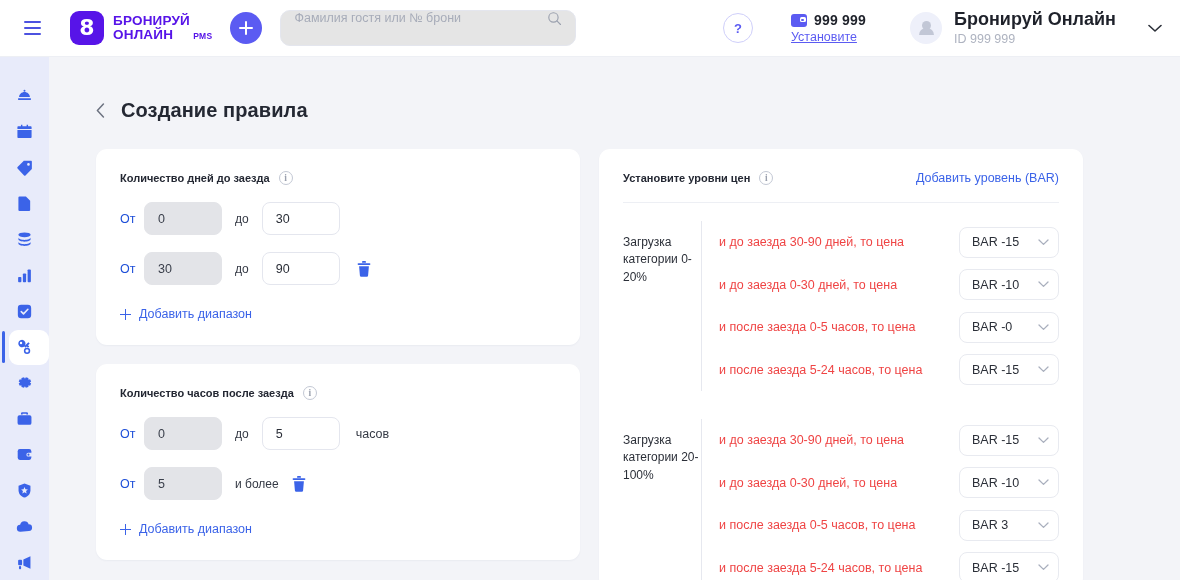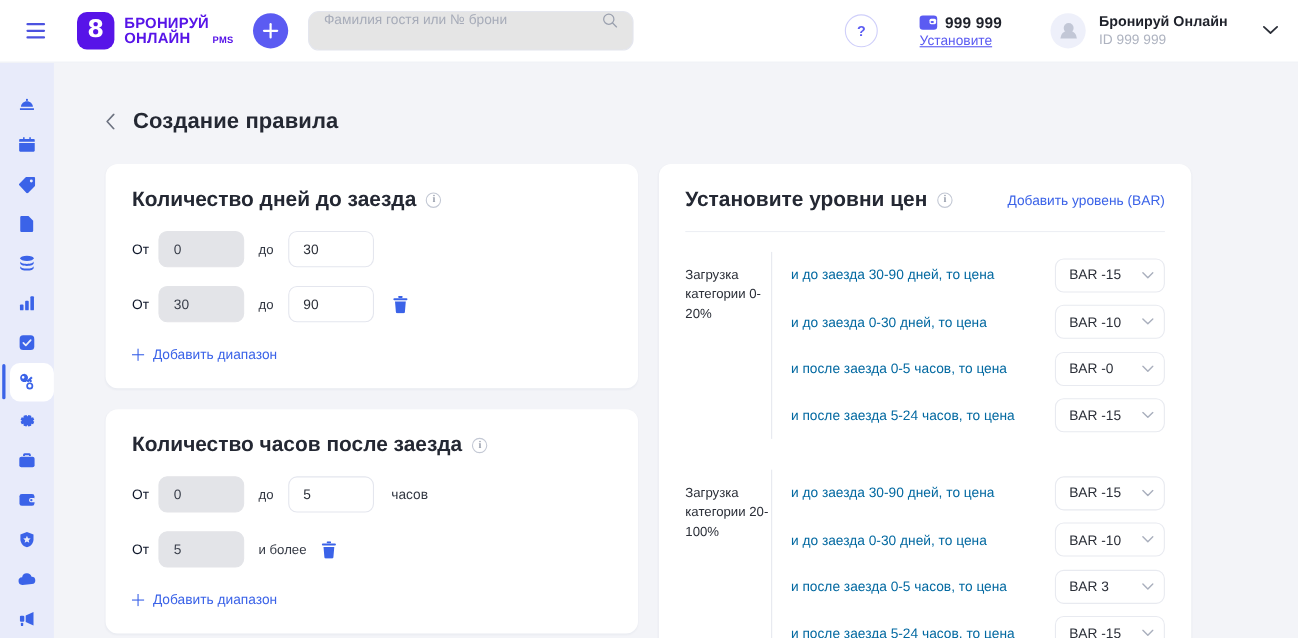--- a/index.html
+++ b/index.html
@@ -93,21 +93,21 @@
     text-decoration: underline; cursor: pointer;
   }
   .avatar {
     width: 32px; height: 32px; border-radius: 50%; background: #EEF0FA;
     display: flex; align-items: center; justify-content: center; margin-right: 12px;
   }
   .avatar .head { width: 9px; height: 9px; border-radius: 50%; background: #C2C7D6; margin-bottom: -2px; }
   .avatar .body { width: 15px; height: 7px; border-radius: 8px 8px 0 0; background: #C2C7D6; }
   .avatar-inner { display: flex; flex-direction: column; align-items: center; }
   .user-block { line-height: 1.25; }
-  .user-name { font-size: 13px; font-weight: 700; color: #1E212A; }
+  .user-name { font-size: 18px; font-weight: 700; color: #1E212A; }
   .user-id { font-size: 12.5px; color: #AEB3C0; margin-top: 1px; }
   .caret { margin-left: 32px; cursor: pointer; }
 
   
   .sidebar {
     position: absolute; top: 57px; left: 0; width: 49px; height: 523px;
     background: #E8EBFA;
     padding-top: 21px;
     display: flex; flex-direction: column; align-items: center;
     gap: 0px; z-index: 10;
@@ -143,30 +143,30 @@
   .col-right { width: 484px; }
 
   .card {
     background: #FFFFFF; border-radius: 11px;
     box-shadow: 0 1px 2px rgba(30,40,90,.045);
     padding: 22px 24px 24px 24px;
   }
   .card + .card { margin-top: 19px; }
 
   .card-title-row { display: flex; align-items: center; gap: 9px; }
-  .card-title { font-size: 19px; font-weight: 700; color: #242833; text-align: center; }
+  .card-title { font-size: 11px; font-weight: 700; color: #242833; text-align: center; }
   .info-ico {
     width: 14px; height: 14px; border-radius: 50%;
     border: 1.2px solid #C3C8D4; color: #9AA0AE;
     font-size: 9.5px; font-weight: 700; line-height: 12px; text-align: center;
     font-family: "Liberation Serif", serif;
   }
 
   .range-row { display: flex; align-items: center; margin-top: 17px; }
-  .lbl { font-size: 12.5px; color: #0f172a; width: 24px; }
+  .lbl { font-size: 12.5px; color: #1d4ed8; width: 24px; }
   .inp {
     height: 33px; border-radius: 8px; display: flex; align-items: center;
     padding: 0 13px; font-size: 12.5px; color: #2B2F38;
   }
   .inp.disabled { width: 78px; background: #E3E4E8; border: 1px solid #E3E4E8; color: #3A3F4B; }
   .inp.editable { width: 78px; background: #fff; border: 1px solid #E4E6EE; }
   .mid-lbl { font-size: 12px; color: #343944; margin: 0 13px; }
   .suffix { font-size: 12.5px; color: #343944; margin-left: 16px; }
   .trash { margin-left: 17px; cursor: pointer; display: flex; }
   .trash svg { width: 14px; height: 16px; fill: #3B63E8; }
@@ -185,21 +185,21 @@
   .add-bar { display: flex; align-items: center; gap: 8px; color: #3B63E8; font-size: 12.5px; cursor: pointer; }
   .divider { height: 1px; background: #EDEFF4; margin: 17px 0 0 0; }
 
   .level-group { display: flex; padding: 18px 0 0 0; }
   .group-label {
     width: 78px; flex: none; font-size: 12px; color: #2B2F38;
     line-height: 1.45; padding-top: 13px;
   }
   .group-rows { flex: 1; border-left: 1px solid #E6E8EF; padding-left: 17px; }
   .level-row { display: flex; align-items: center; height: 42.5px; }
-  .level-text { flex: 1; font-size: 12.5px; color: #0369a1; }
+  .level-text { flex: 1; font-size: 12.5px; color: #ef4444; }
   .select {
     width: 100px; height: 31px; border: 1px solid #E8EAF0; border-radius: 8px;
     display: flex; align-items: center; justify-content: space-between;
     padding: 0 9px 0 12px; background: #fff; cursor: pointer;
     font-size: 12.5px; color: #2B2F38;
   }
   .select .chev { color: #A9AFBD; }
   .group-gap { height: 10px; }
 </style>
 </head>

